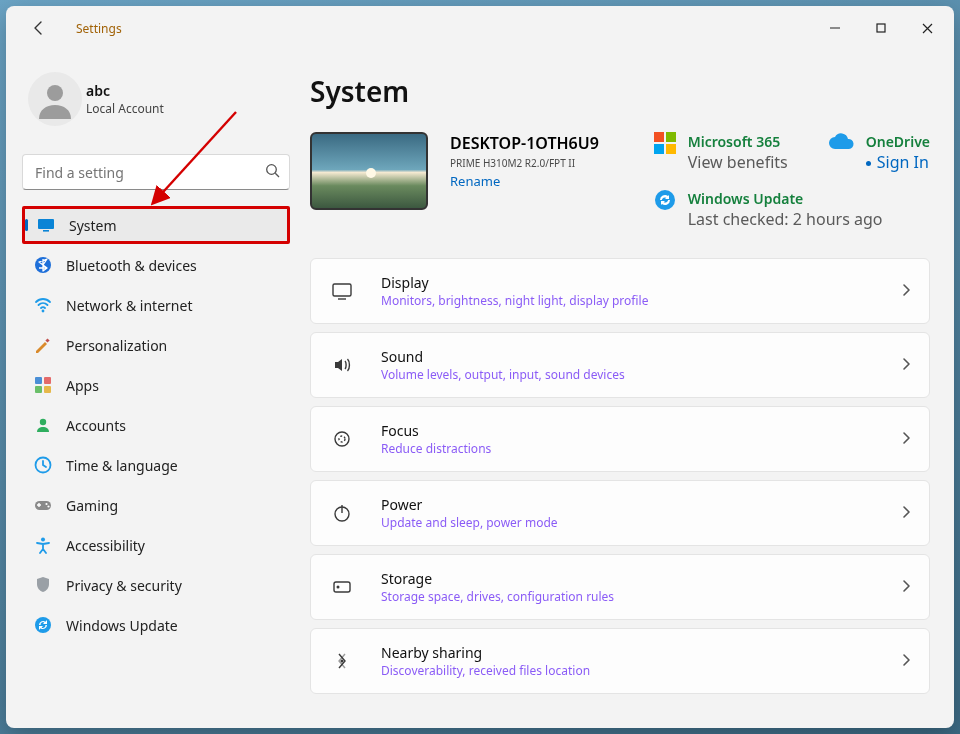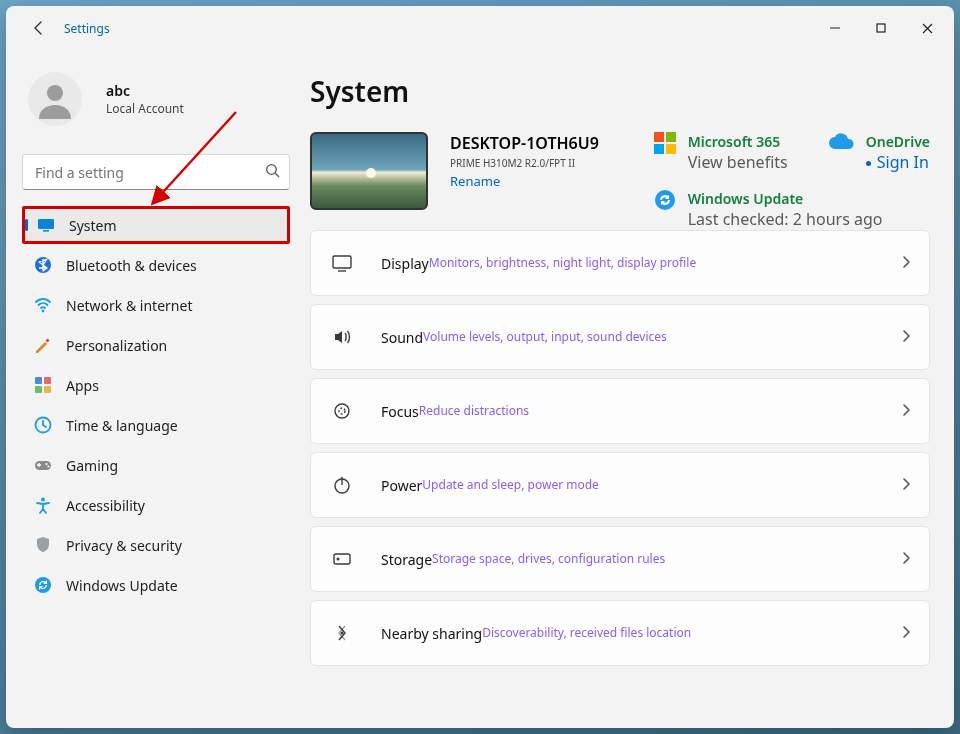--- a/index.html
+++ b/index.html
@@ -26,28 +26,28 @@
     display:flex;flex-direction:column;
     box-shadow:0 8px 24px rgba(0,0,0,.25);
     overflow:hidden;
   }
   
   .titlebar{
     height:44px;display:flex;align-items:center;
     padding:0 4px 0 16px;
   }
   .titlebar .back{width:34px;height:34px;display:flex;align-items:center;justify-content:center;border-radius:4px}
-  .titlebar .title{font-size:12px;color:#0369a1;margin-left:8px}
+  .titlebar .title{font-size:12px;color:#a16207;margin-left:20px}
   .titlebar-spacer{flex:1}
   .win-btns{display:flex}
   .win-btn{width:46px;height:32px;display:flex;align-items:center;justify-content:center}
   
   .content{flex:1;display:flex;min-height:0}
   .sidebar{width:300px;padding:0 16px 16px 16px;display:flex;flex-direction:column;gap:4px}
-  .user{display:flex;align-items:center;gap:24px;padding:22px 6px 18px 6px}
+  .user{display:flex;align-items:center;gap:4px;padding:22px 6px 18px 6px}
   .avatar{width:54px;height:54px;border-radius:50%;background:#e9e9e9;display:flex;align-items:center;justify-content:center}
   .user-name{font-weight:600;font-size:14px;color:#111}
   .user-sub{font-size:12px;color:#444}
   .search{position:relative;margin:6px 0 12px 0}
   .search input{
     width:100%;height:36px;border:1px solid #d9d9d9;border-bottom:1.5px solid #8a8a8a;
     border-radius:4px;background:#fff;padding:0 40px 0 12px;font-size:14px;color:#333;outline:none;
   }
   .search .sicon{position:absolute;right:10px;top:50%;transform:translateY(-50%)}
   .nav{display:flex;flex-direction:column;gap:2px}
@@ -59,21 +59,21 @@
   .nav-item.selected::before{
     content:"";position:absolute;left:0;top:10px;bottom:10px;width:3px;border-radius:2px;background:var(--accent);
   }
   .nav-ico{width:18px;height:18px;display:flex;align-items:center;justify-content:center}
   
   .highlight{border:3px solid #d40000;border-radius:2px}
   .arrow-annot{position:absolute;left:144px;top:108px;pointer-events:none;z-index:30}
   
   .main{flex:1;min-width:0;padding:0 24px 0 4px;overflow:auto}
   .page-title{font-size:28px;font-weight:600;color:#111;margin:22px 0 22px 0}
-  .hero{display:flex;align-items:flex-start;gap:22px;}
+  .hero{display:flex;align-items:flex-start;gap:22px;margin-bottom:28px}
   .hero-img{width:118px;height:78px;border-radius:6px;border:2px solid #333;overflow:hidden;flex:0 0 auto;
     background:linear-gradient(180deg,#3a6a82 0%,#6ea6bb 48%,#f4e9d1 52%,#6a8a5e 70%,#3c5840 100%);
     position:relative;
   }
   .hero-img::after{content:"";position:absolute;left:54px;top:34px;width:10px;height:10px;border-radius:50%;background:#fff9e6;filter:blur(.3px)}
   .hero-info{display:flex;flex-direction:column;gap:2px}
   .hero-name{font-size:16px;font-weight:600}
   .hero-sub{font-size:10px;color:#4a4a4a}
   .hero-link{font-size:13px;color:var(--accent)}
   .hero-side{margin-left:auto;display:flex;flex-direction:column;gap:16px}
@@ -81,21 +81,21 @@
   .hs-title{font-size:14px;font-weight:600;color:#15803d}
   .hs-sub{font-size:16px;color:#5a5a5a}
   .hs-sub.link{color:var(--accent)}
   .hs-sub .dot{display:inline-block;width:5px;height:5px;border-radius:50%;background:var(--accent);margin-right:6px;vertical-align:middle}
   .cards{display:flex;flex-direction:column;gap:8px}
   .card{
     background:#fdfdfd;border:1px solid var(--card-border);border-radius:6px;
     height:66px;display:flex;align-items:center;gap:24px;padding:0 16px;
   }
   .card .ci{width:30px;display:flex;justify-content:center;color:#444}
-  .card .ct{display:flex;flex-direction:row}
+  .card .ct{display:flex;flex-direction:column}
   .card .ct .t{font-size:14px;color:#111}
   .card .ct .s{font-size:12px;color:#8b5cf6}
   .card .chev{margin-left:auto;color:#555}
 </style>
 </head>
 <body>
 
 <div class="window">
 
   <div class="titlebar">
@@ -191,20 +191,29 @@
           <div class="nav-item">
             <span class="nav-ico">
               <svg width="18" height="18" viewBox="0 0 18 18">
                 <rect x="1" y="1" width="7" height="7" rx="1" fill="#4a8fd6"></rect>
                 <rect x="10" y="1" width="7" height="7" rx="1" fill="#e46a6a"></rect>
                 <rect x="1" y="10" width="7" height="7" rx="1" fill="#6abf69"></rect>
                 <rect x="10" y="10" width="7" height="7" rx="1" fill="#e6b84a"></rect>
               </svg>
             </span>
             <span>Apps</span>
+          </div>
+          <div class="nav-item">
+            <span class="nav-ico">
+              <svg width="18" height="18" viewBox="0 0 18 18">
+                <circle cx="9" cy="6" r="3.2" fill="#2fae5f"></circle>
+                <path d="M3 16c0-3.4 2.7-5 6-5s6 1.6 6 5z" fill="#2fae5f"></path>
+              </svg>
+            </span>
+            <span>Accounts</span>
           </div>
           <div class="nav-item">
             <span class="nav-ico">
               <svg width="18" height="18" viewBox="0 0 18 18">
                 <circle cx="9" cy="9" r="7.5" fill="none" stroke="#1e9be9" stroke-width="1.8"></circle>
                 <path d="M9 5v4l3 2" fill="none" stroke="#1e9be9" stroke-width="1.8" stroke-linecap="round"></path>
               </svg>
             </span>
             <span>Time &amp; language</span>
           </div>

